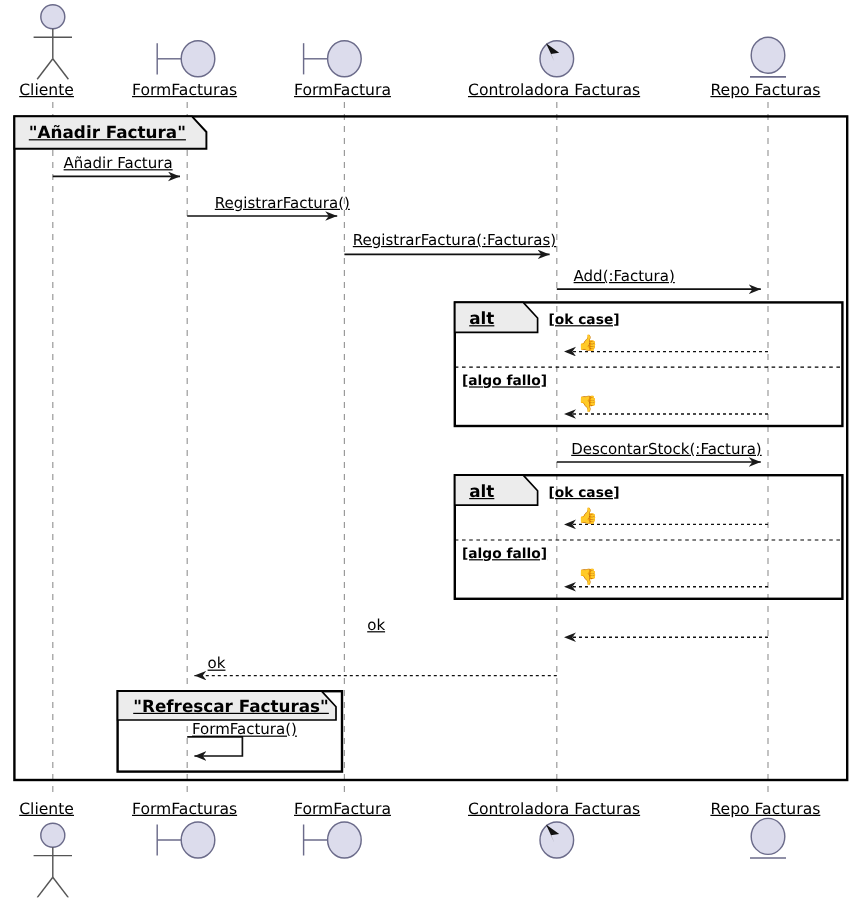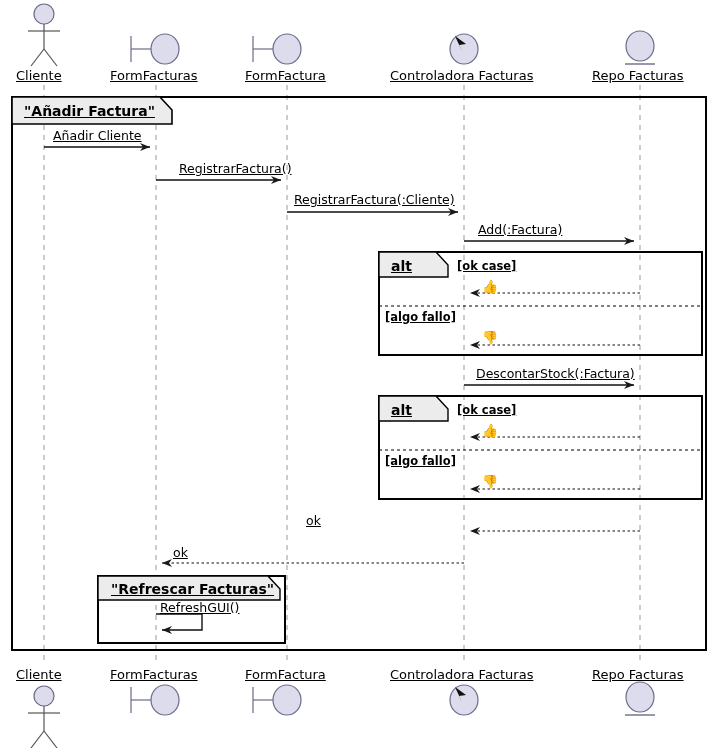--- a/index.html
+++ b/index.html
@@ -140,24 +140,24 @@
 <div class="lbl bold" style="left:24px;top:103px;font-size:14px;">"Añadir Factura"</div>
 <div class="lbl bold" style="left:391px;top:258px;font-size:14px;">alt</div>
 <div class="lbl bold" style="left:391px;top:402px;font-size:14px;">alt</div>
 <div class="lbl bold" style="left:111px;top:581px;font-size:14px;">"Refrescar Facturas"</div>
 
 <div class="lbl bold" style="left:457px;top:259px;font-size:11.5px;">[ok case]</div>
 <div class="lbl bold" style="left:385px;top:310px;font-size:11.5px;">[algo fallo]</div>
 <div class="lbl bold" style="left:457px;top:403px;font-size:11.5px;">[ok case]</div>
 <div class="lbl bold" style="left:385px;top:454px;font-size:11.5px;">[algo fallo]</div>
 
-<div class="lbl msg" style="left:53px;top:128px;">Añadir Cliente</div>
+<div class="lbl msg" style="left:53px;top:128px;">Añadir Factura</div>
 <div class="lbl msg" style="left:179px;top:161px;">RegistrarFactura()</div>
-<div class="lbl msg" style="left:294px;top:192px;">RegistrarFactura(:Cliente)</div>
+<div class="lbl msg" style="left:294px;top:192px;">RegistrarFactura(:Facturas)</div>
 <div class="lbl msg" style="left:478px;top:222px;">Add(:Factura)</div>
 <div class="glyph" style="left:482px;top:280px;">👍</div>
 <div class="glyph" style="left:482px;top:331px;">👎</div>
 <div class="lbl msg" style="left:476px;top:366px;text-align:right;">DescontarStock(:Factura)</div>
 <div class="glyph" style="left:482px;top:424px;">👍</div>
 <div class="glyph" style="left:482px;top:475px;">👎</div>
 <div class="lbl msg" style="left:306px;top:513px;">ok</div>
 <div class="lbl msg" style="left:173px;top:545px;">ok</div>
-<div class="lbl msg" style="left:160px;top:600px;">RefreshGUI()</div>
+<div class="lbl msg" style="left:160px;top:600px;">FormFactura()</div>
 
 </body></html>

